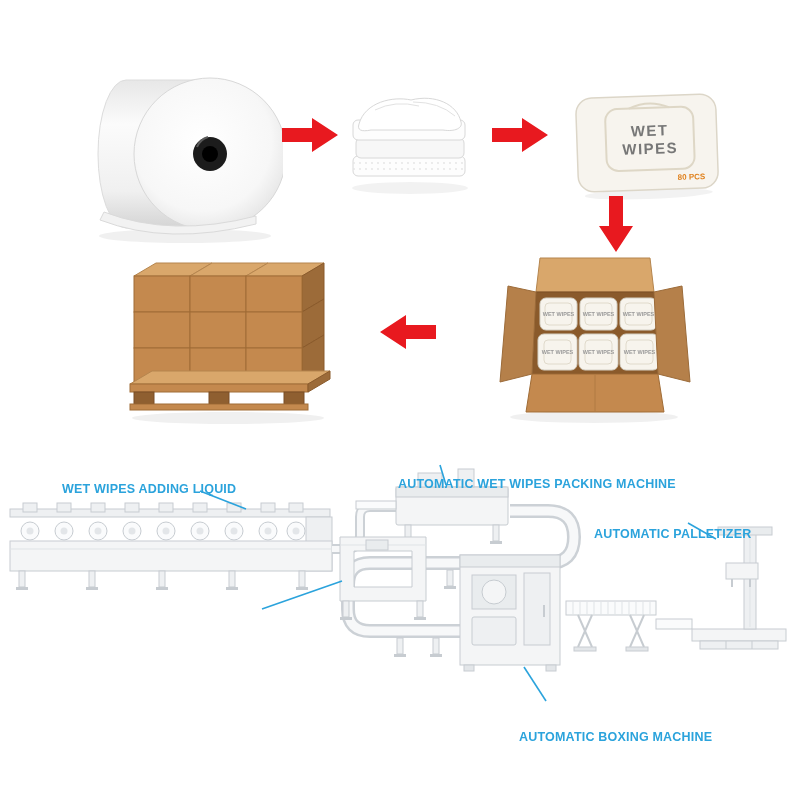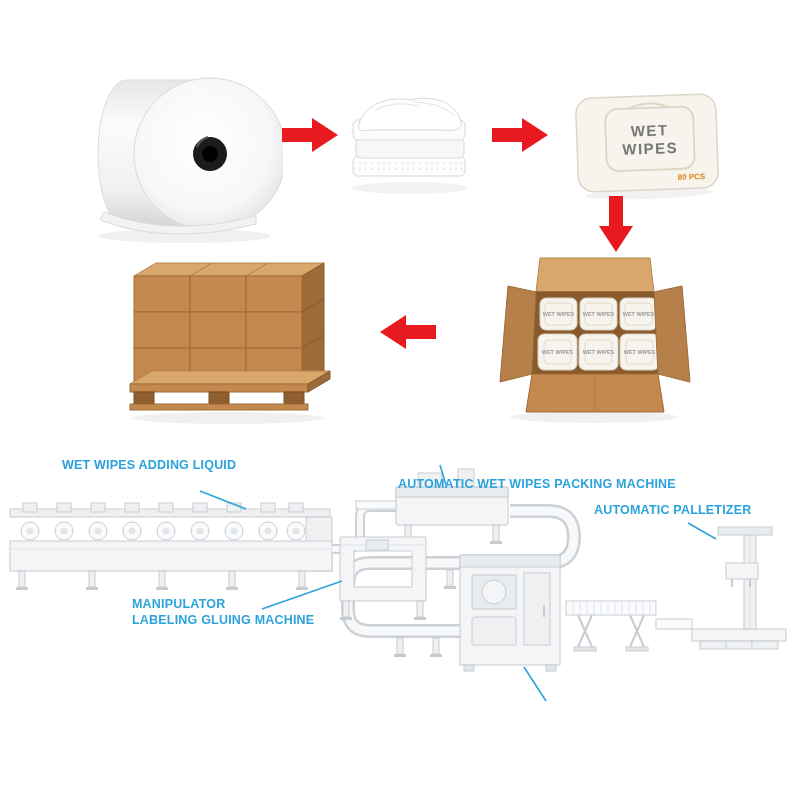--- a/index.html
+++ b/index.html
@@ -1,20 +1,20 @@
 <!DOCTYPE html>
 <html><head>
 <meta charset="utf-8">
 <style>
   * { margin:0; padding:0; box-sizing:border-box; }
   html,body { background:#ffffff; }
   body { font-family:"Liberation Sans", sans-serif; }
   #stage { position:relative; width:800px; height:800px; background:#ffffff; overflow:hidden; }
   .abs { position:absolute; }
-  .label { position:absolute; color:#2ba3dc; font-weight:bold; font-size:12.5px; line-height:16px; letter-spacing:0.2px; white-space:nowrap; }
+  .label { position:absolute; color:#2ba3dc; font-weight:bold; font-size:12.5px; line-height:16px; letter-spacing:0.2px; white-space:nowrap;margin-top:24px; }
   .label span { display:block; }
   svg text { font-family:"Liberation Sans", sans-serif; }
 </style>
 </head>
 <body>
 
 <div id="stage">
 
   <svg class="abs" style="left:88px; top:68px;" width="195" height="178" viewBox="0 0 195 178">
     <defs>
@@ -284,27 +284,26 @@
       <path d="M688,78 L716,94"></path>
       <path d="M262,164 L342,136"></path>
       <path d="M546,256 L524,222"></path>
     </g>
   </svg>
 
   <div class="label" style="left:62px; top:457px;">
     <span>WET WIPES ADDING LIQUID</span>
   </div>
 
-  <div class="label" style="left:398px; top:476px;">
+  <div class="label" style="left:398px; top:452px;">
     <span>AUTOMATIC WET WIPES PACKING MACHINE</span>
   </div>
 
   <div class="label" style="left:594px; top:502px;">
     <span>AUTOMATIC PALLETIZER</span>
   </div>
 
-  <div class="label" style="left:132px; top:596px;">
-    <span>MANIPULATOR</span>
-    <span>LABELING GLUING MACHINE</span>
+
+  <div class="label" style="left:519px; top:705px;">
+    <span>AUTOMATIC BOXING MACHINE</span>
   </div>
 
-
 </div>
 
 </body></html>

